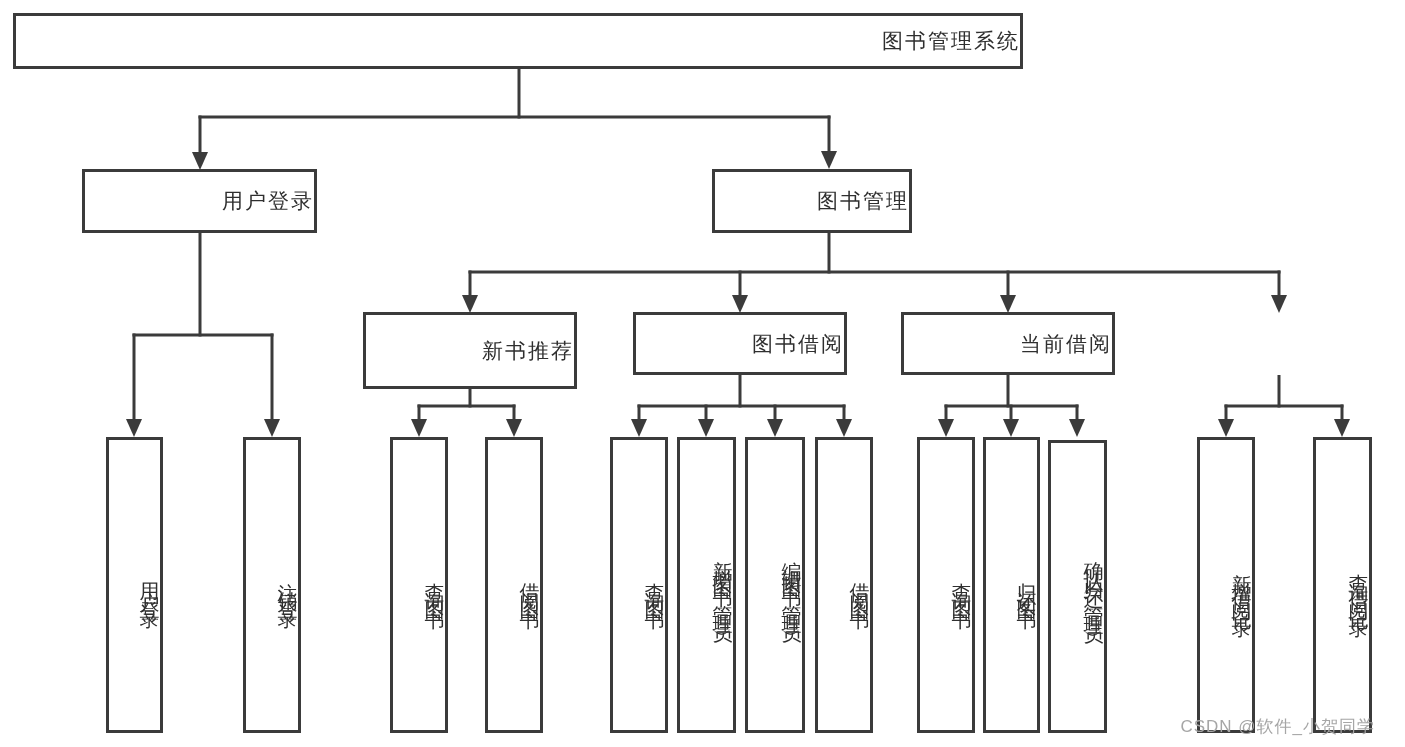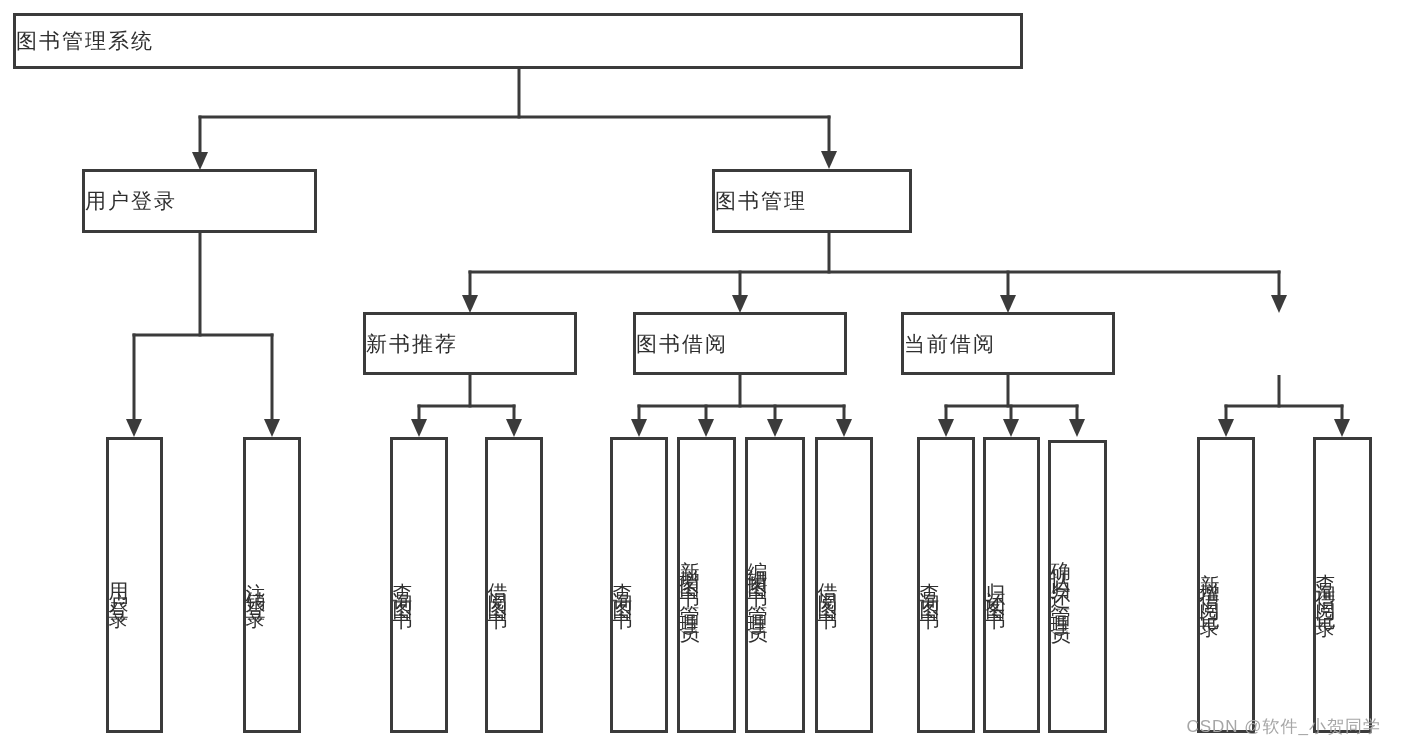--- a/index.html
+++ b/index.html
@@ -22,40 +22,40 @@
     pointer-events: none;
   }
   .connector-svg line { stroke: var(--line, #3b3b3b); stroke-width: 3; }
   .connector-svg polygon { fill: var(--line, #3b3b3b); }
   .node {
     position: absolute;
     border: 3px solid var(--line, #3b3b3b);
     background: var(--background, #ffffff);
     display: flex;
     align-items: center;
-    justify-content: flex-start;
+    justify-content: flex-end;
   }
   .node.h span {
     font-size: 21px;
     letter-spacing: 2px;
     white-space: nowrap;
     color: var(--text, #2f2f2f);
   }
   .node.v span {
     display: block;
     writing-mode: vertical-rl;
     text-orientation: mixed;
     font-size: 20px;
     letter-spacing: 9px;
     line-height: 1;
     color: var(--text, #2f2f2f);
   }
   .watermark {
     position: absolute;
-    right: 24px;
+    right: 30px;
     bottom: 9px;
     font-size: 17px;
     letter-spacing: 1px;
     color: var(--watermark, #a6a6a6);
     white-space: nowrap;
     z-index: 5;
     text-align: right;
   }
 </style>
 </head>
@@ -129,21 +129,21 @@
     <span>图书管理系统</span>
   </div>
 
   <div class="node h" style="left:82px;top:169px;width:235px;height:64px">
     <span>用户登录</span>
   </div>
   <div class="node h" style="left:712px;top:169px;width:200px;height:64px">
     <span>图书管理</span>
   </div>
 
-  <div class="node h" style="left:363px;top:312px;width:214px;height:63px">
+  <div class="node h" style="left:363px;top:312px;width:214px;height:77px">
     <span>新书推荐</span>
   </div>
   <div class="node h" style="left:633px;top:312px;width:214px;height:63px">
     <span>图书借阅</span>
   </div>
   <div class="node h" style="left:901px;top:312px;width:214px;height:63px">
     <span>当前借阅</span>
   </div>
 
   <div class="node v" style="left:106px;top:437px;width:57px;height:296px">

